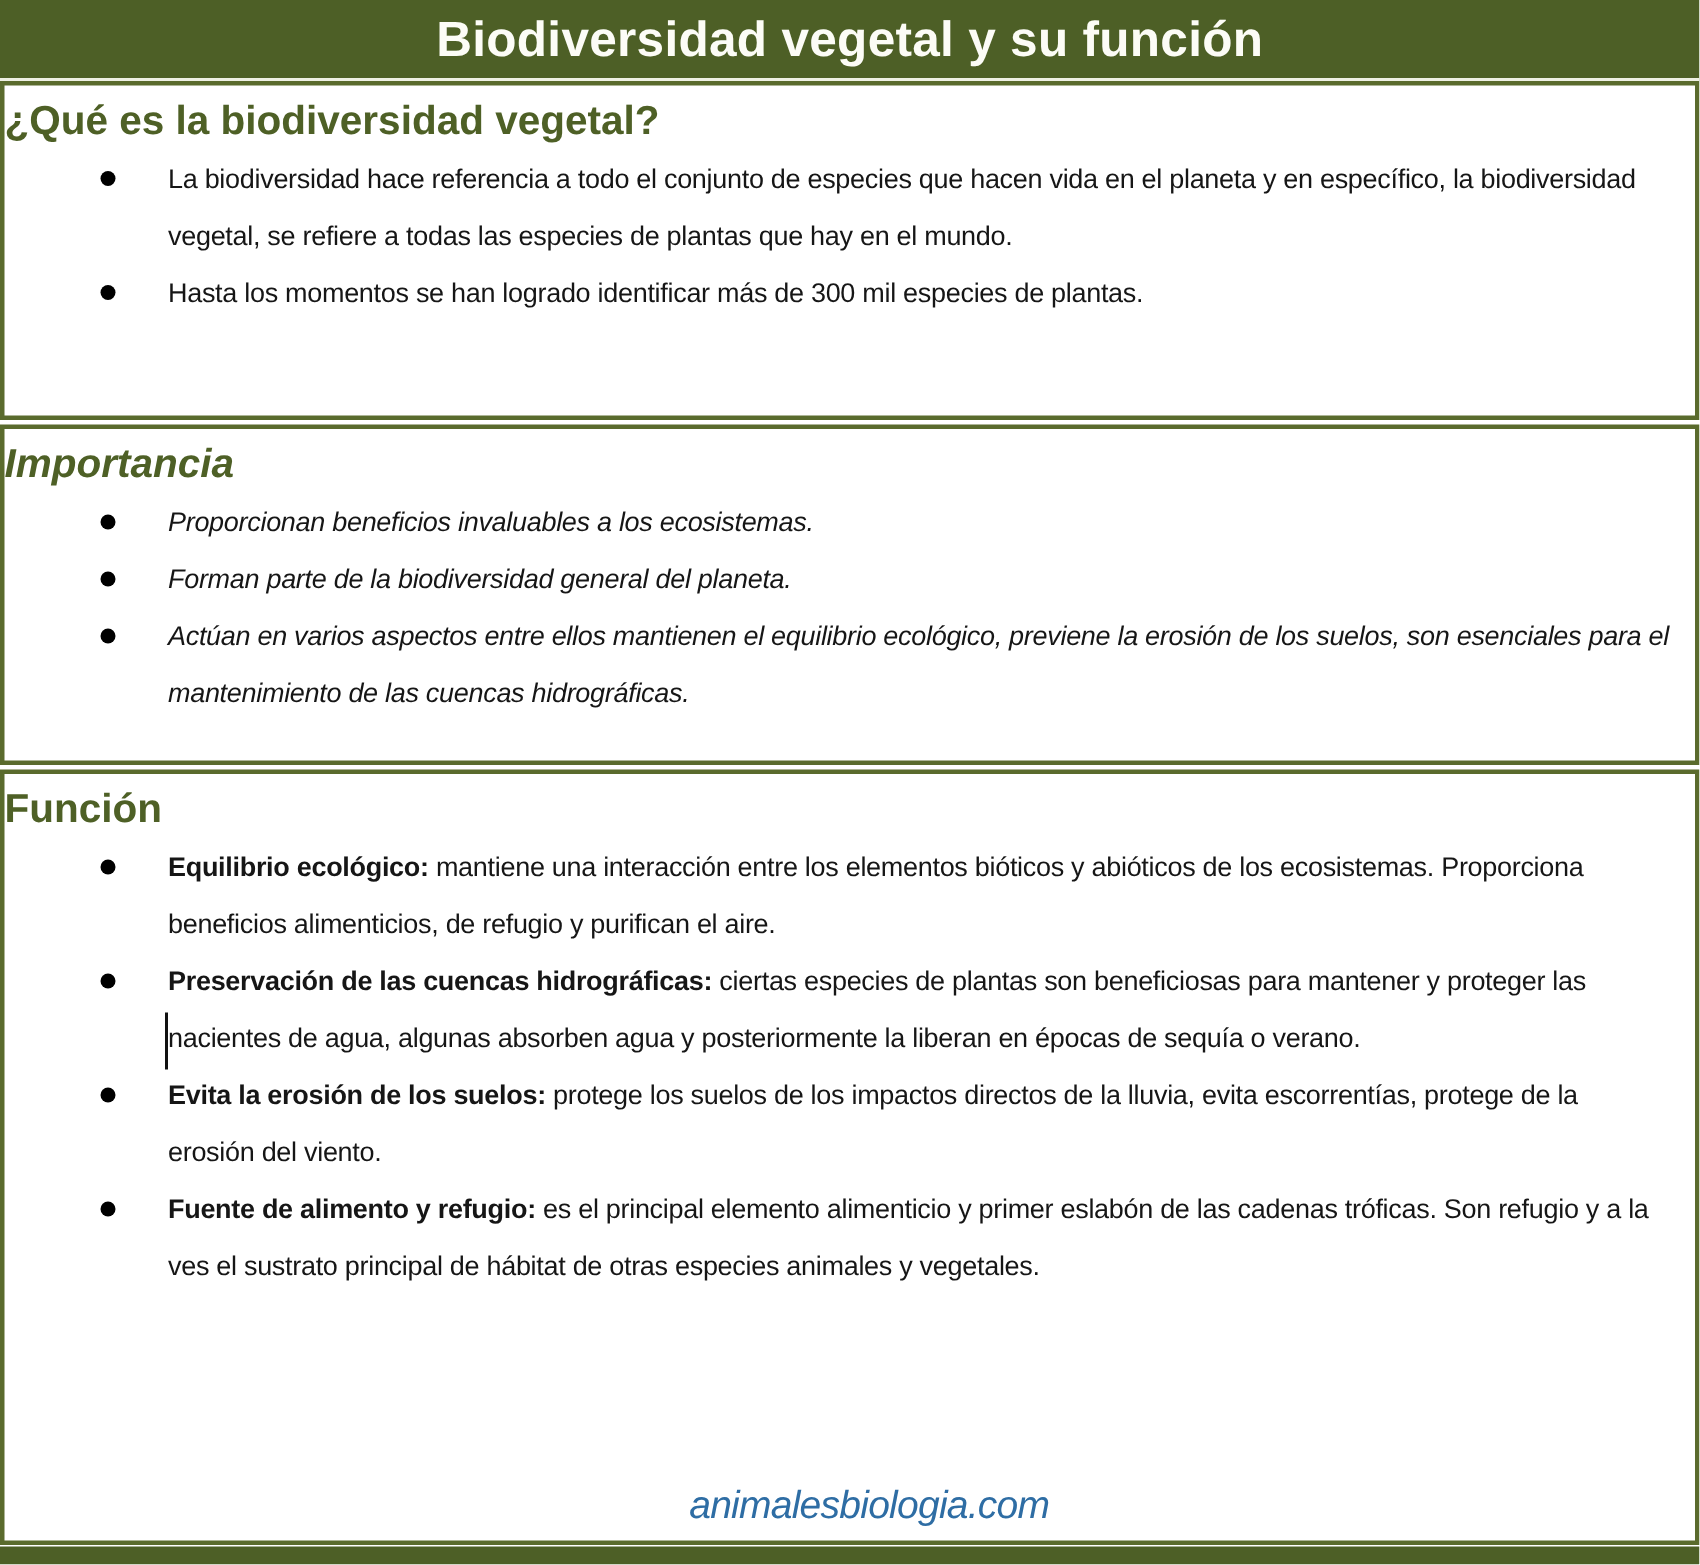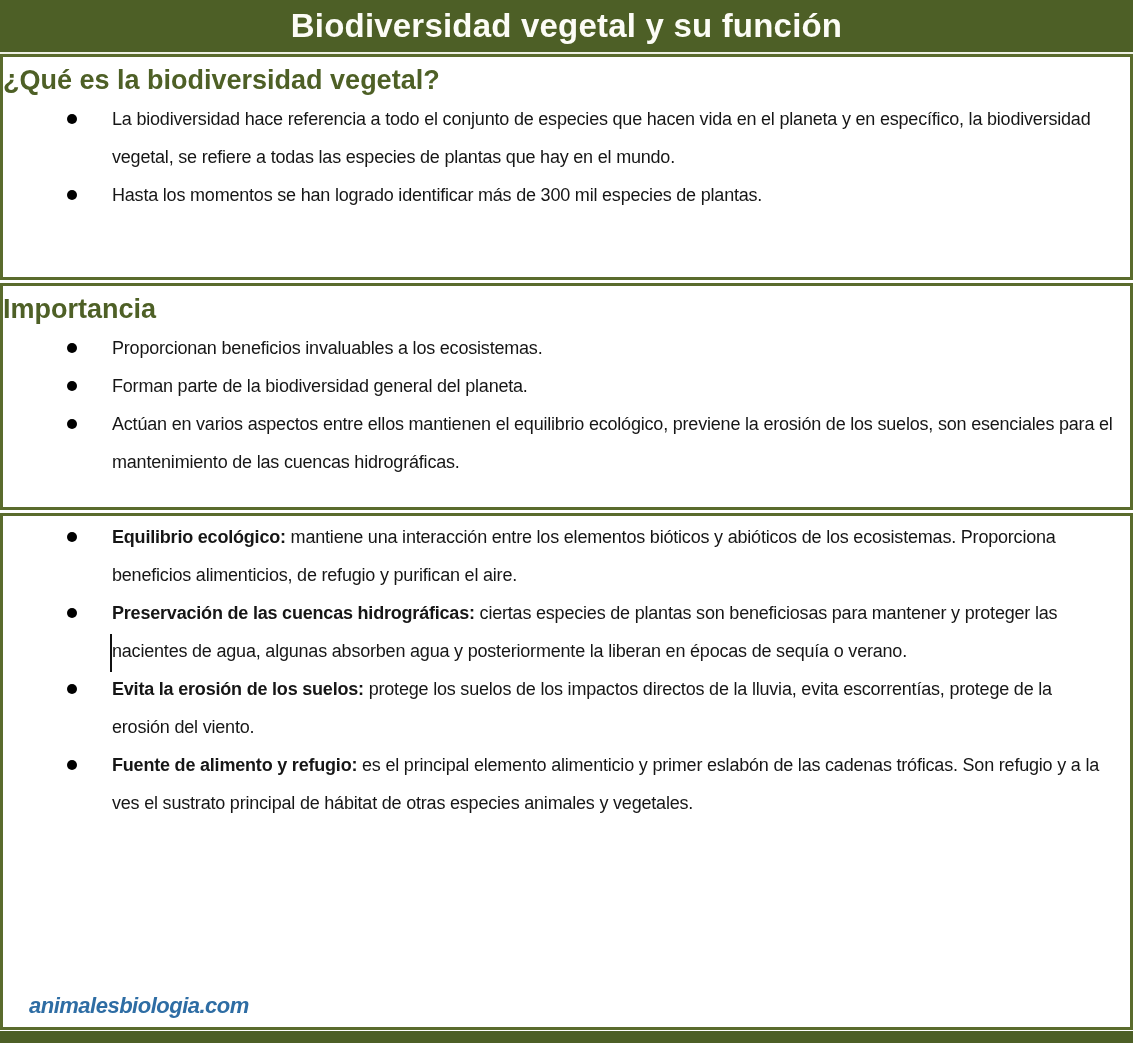--- a/index.html
+++ b/index.html
@@ -30,21 +30,21 @@
     color:var(--title-text);
     letter-spacing:0.2px;
   }
   .box{
     border:3px solid var(--border);
     background:#ffffff;
     flex:0 0 auto;
     overflow:hidden;
   }
   .box-1{height:226px;}
-  .box-2{height:227px;margin-top:3px;}
+  .box-2{height:227px;margin-top:3px;font-style:italic;}
   .box-3{height:517px;margin-top:3px;display:flex;flex-direction:column;}
   .section-heading{
     margin:5px 0 0;
     font-size:27px;font-weight:bold;
     line-height:36px;
     color:var(--heading);
   }
   ul.bullets{
     list-style:none;
     margin:2px 0 0;
@@ -65,25 +65,26 @@
   }
   .lead{font-weight:bold;}
   .caret{
     position:absolute;
     left:45px;top:40px;
     width:2px;height:38px;
     background:#111;
   }
   .footer{
     margin:auto 0 8px 26px;
-    font-size:22px;
-    font-weight:bold;
+    font-size:26px;
+    font-weight:normal;
     font-style:italic;
     color:var(--footer-blue);
     letter-spacing:-0.5px;
+    text-align:center;
   }
   .bottom-strip{
     height:12px;margin-top:1px;
     background:var(--olive);
     flex:0 0 auto;
   }
 </style>
 </head>
 <body>
 
@@ -104,20 +105,21 @@
   <section class="box box-2">
     <h2 class="section-heading">Importancia</h2>
     <ul class="bullets">
       <li><span class="lead"></span><span>Proporcionan beneficios invaluables a los ecosistemas.</span></li>
       <li><span class="lead"></span><span>Forman parte de la biodiversidad general del planeta.</span></li>
       <li><span class="lead"></span><span>Actúan en varios aspectos entre ellos mantienen el equilibrio ecológico, previene la erosión de los suelos, son esenciales para el mantenimiento de las cuencas hidrográficas.</span></li>
     </ul>
   </section>
 
   <section class="box box-3">
+    <h2 class="section-heading">Función</h2>
     <ul class="bullets">
       <li><span class="lead">Equilibrio ecológico:</span><span> mantiene una interacción entre los elementos bióticos y abióticos de los ecosistemas. Proporciona beneficios alimenticios, de refugio y purifican el aire.</span></li>
       <li><span class="caret"></span><span class="lead">Preservación de las cuencas hidrográficas:</span><span> ciertas especies de plantas son beneficiosas para mantener y proteger las nacientes de agua, algunas absorben agua y posteriormente la liberan en épocas de sequía o verano.</span></li>
       <li><span class="lead">Evita la erosión de los suelos:</span><span> protege los suelos de los impactos directos de la lluvia, evita escorrentías, protege de la erosión del viento.</span></li>
       <li><span class="lead">Fuente de alimento y refugio:</span><span> es el principal elemento alimenticio y primer eslabón de las cadenas tróficas. Son refugio y a la ves el sustrato principal de hábitat de otras especies animales y vegetales.</span></li>
     </ul>
     <div class="footer">animalesbiologia.com</div>
   </section>
 
   <div class="bottom-strip"></div>

